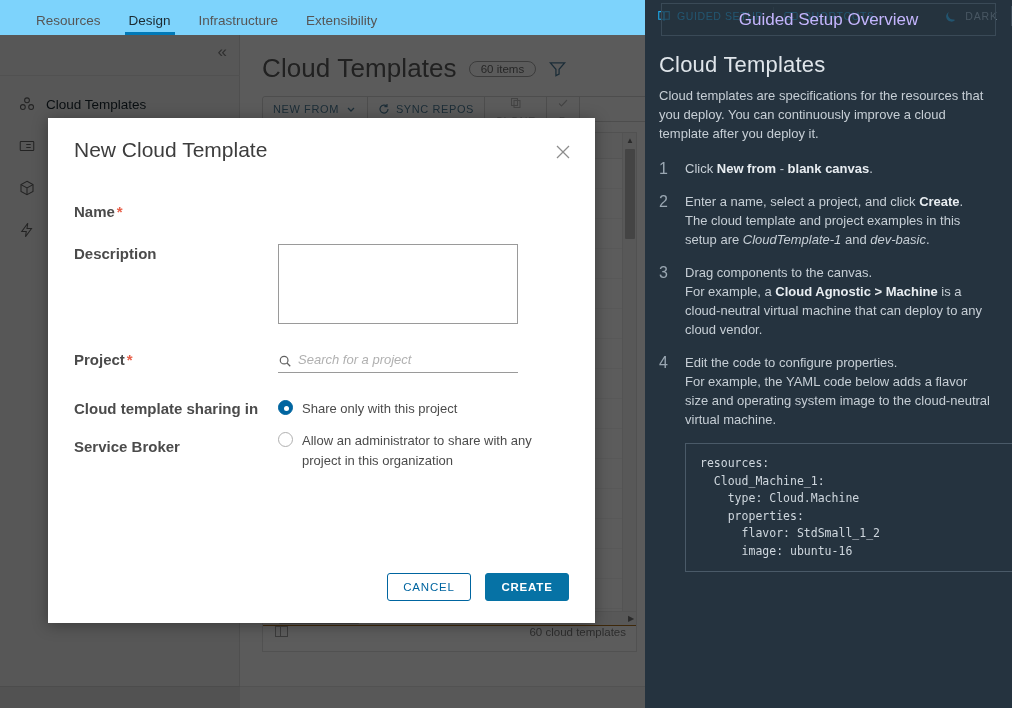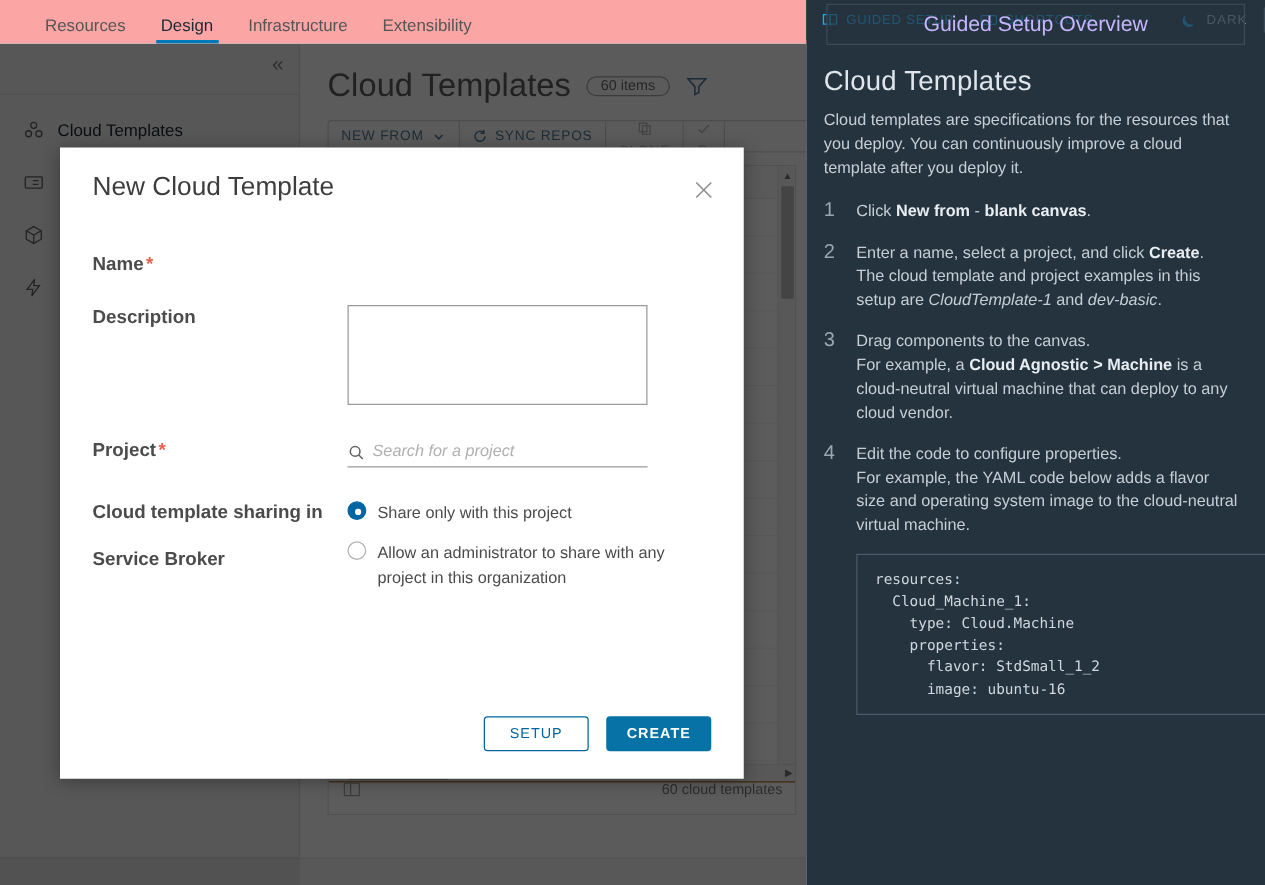--- a/index.html
+++ b/index.html
@@ -11,21 +11,21 @@
     font-family: "Liberation Sans", sans-serif;
     background: #fff;
   }
   #root { position: relative; width: 1012px; height: 708px; overflow: hidden; }
 
   
   #app-area { position:absolute; left:0; top:0; width:645px; height:708px; background:#fafafa; overflow:hidden; }
 
   .topnav {
     position:absolute; left:0; top:0; width:735px; height:35px;
-    background:#fca5a5; display:flex; align-items:flex-end; padding-left:22px;
+    background:#7dd3fc; display:flex; align-items:flex-end; padding-left:22px;
   }
   .topnav-item {
     font-size:13.5px; color:#565656; padding:0 14px 8px 14px; line-height:1;
     position:relative; cursor:pointer; white-space:nowrap;
   }
   .topnav-item.active { color:#1b2a32; }
   .topnav-item.active::after {
     content:""; position:absolute; left:10px; right:10px; bottom:0; height:3px; background:#0079b8;
   }
 
@@ -459,21 +459,21 @@
           <div class="radio-line">
             <span class="radio-dot"></span>
             <span class="radio-label">Allow an administrator to share with any project in this organization</span>
           </div>
         </div>
       </div>
 
     </div>
 
     <div class="modal-footer">
-      <div class="btn btn-outline">SETUP</div>
+      <div class="btn btn-outline">CANCEL</div>
       <div class="btn btn-primary">CREATE</div>
     </div>
   </div>
 
   <div id="guide">
 
     <div class="guide-topbar">
       <div class="gt-link">
         <span class="gt-ico">
           <svg viewBox="0 0 16 16" fill="none" stroke="currentColor" stroke-width="1.2">

